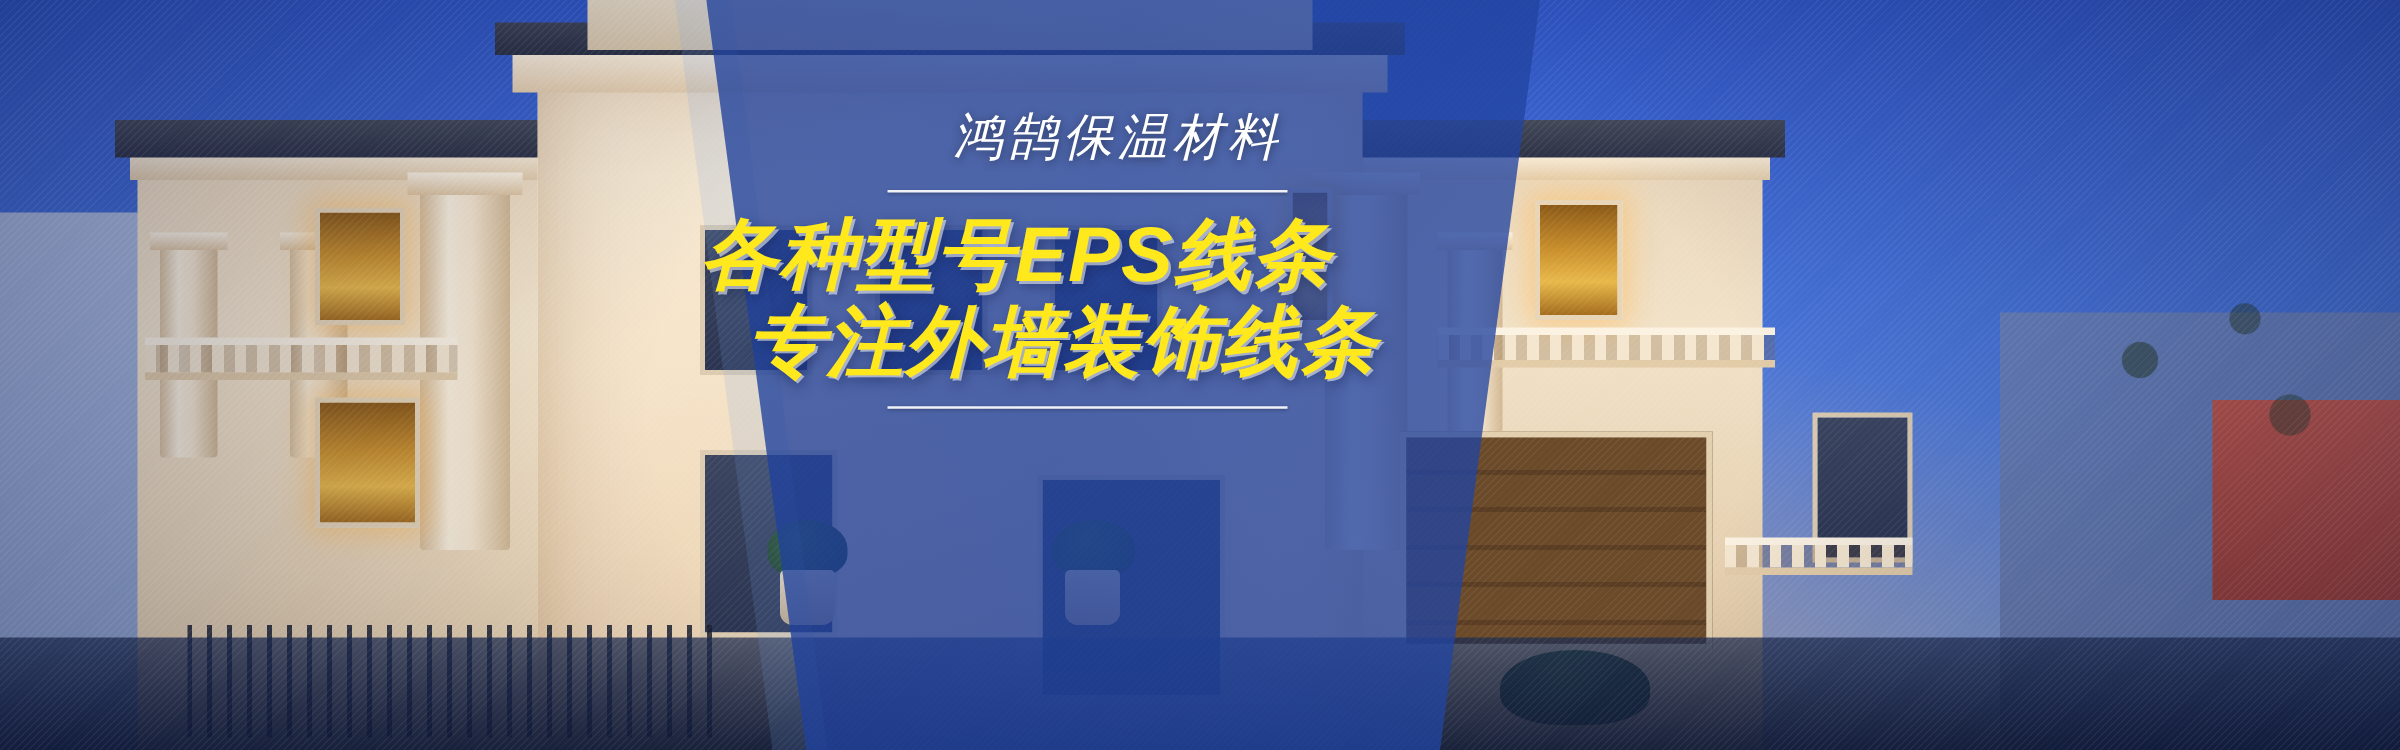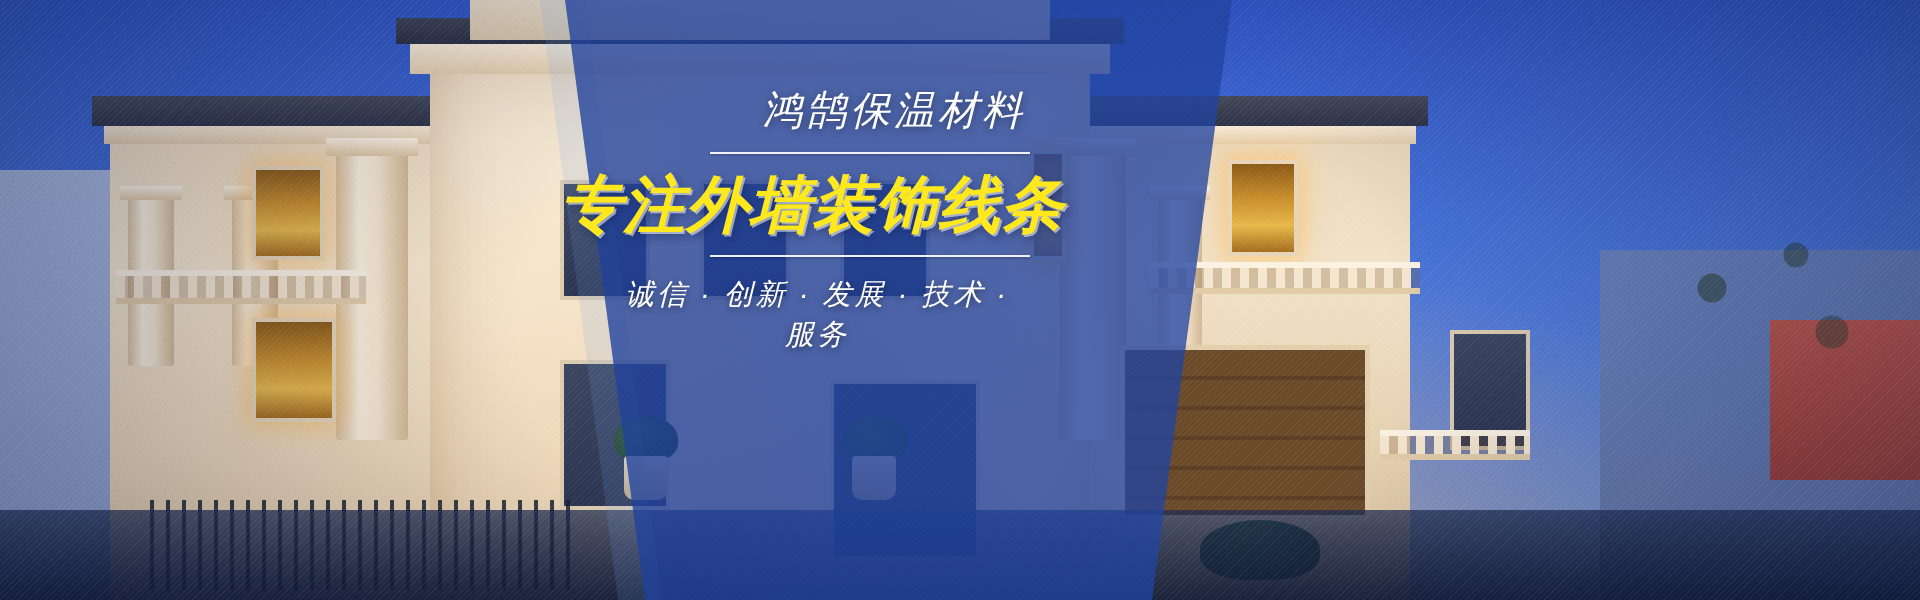--- a/index.html
+++ b/index.html
@@ -221,21 +221,21 @@
     color:#ffe81c;
     font-size:62px;
     line-height:1.12;
     font-weight:bold;
     letter-spacing:1px;
     text-shadow:
       2px 2px 0 rgba(255,255,255,.55),
       3px 4px 10px rgba(20,30,80,.55);
     white-space:nowrap;
   }
-  .headline .line2{display:block;}
+  .headline .line2{display:block;margin-left:38px;}
   .tagline{
     margin-top:18px;
     color:#ffffff;
     font-size:29px;
     letter-spacing:3px;
     text-align:center;
     padding-left:44px;
     text-shadow:0 2px 7px rgba(0,0,0,.45);
   }
 </style>
@@ -312,22 +312,22 @@
   <div class="overlay-edge-l"></div>
   <div class="overlay-panel"></div>
 
   <div class="content">
     <div class="text-col">
       <div class="company-name">鸿鹄保温材料</div>
 
       <div class="rule"></div>
 
       <div class="headline">
+        <span class="line1">各种型号EPS线条</span>
         <span class="line2">专注外墙装饰线条</span>
       </div>
 
       <div class="rule bottom"></div>
 
-      <div class="tagline">诚信 · 创新 · 发展 · 技术 · 服务</div>
     </div>
   </div>
 
 </div>
 
 </body></html>

